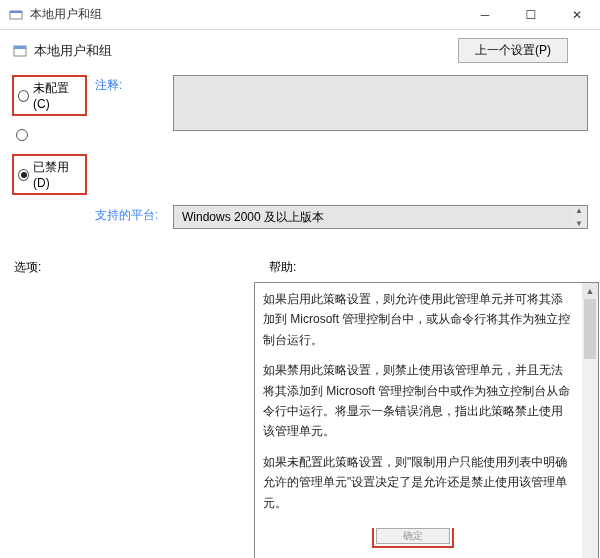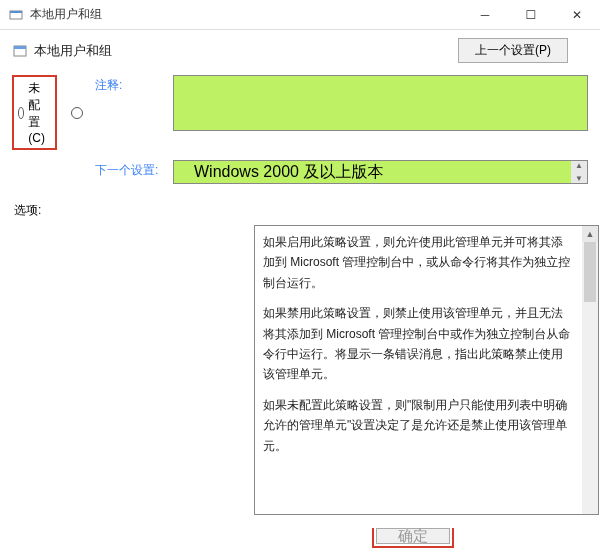--- a/index.html
+++ b/index.html
@@ -52,49 +52,49 @@
   font-size: 12px;
   min-width: 110px;
   text-align: center;
 }
 .form-grid {
   display: grid;
   grid-template-columns: 75px 70px 1fr;
   column-gap: 8px;
   row-gap: 10px;
 }
-.radio-col { display: flex; gap: 10px; padding-top: 0; }
+.radio-col { display: flex; flex-direction: column; gap: 10px; padding-top: 0; }
 .radio-item { display: flex; align-items: center; gap: 4px; padding: 3px 4px; }
 .radio-item.boxed { border: 2px solid #d23a2a; }
 .radio-circle {
   width: 12px; height: 12px; border: 1px solid #555; border-radius: 50%;
   display: inline-flex; align-items: center; justify-content: center;
 }
 .radio-circle.checked::after {
   content: ""; width: 6px; height: 6px; background: #222; border-radius: 50%;
 }
 .label-cell { text-align: left; padding-top: 2px; color: #3b82f6; }
 .textarea, .textline, .helpbox {
   border: 1px solid #888;
-  background: #bef264;
+  background: #e5e5e5;
   width: 100%;
   font-family: inherit;
-  font-size: 16px;
-  padding: 2px 20px;
+  font-size: 12px;
+  padding: 2px 8px;
   resize: none;
 }
 .textarea { height: 56px; }
 .textline-wrap { position: relative; }
 .textline { height: 24px; padding-right: 18px; }
 .textline-scroll {
   position: absolute; right: 1px; top: 1px; bottom: 1px; width: 16px;
   background: #e8e8e8; display: flex; flex-direction: column; justify-content: space-between;
   align-items: center; font-size: 8px; color: #666;
 }
-.row2 { display: flex; margin-top: 18px; gap: 15px; }
+.row2 { display: flex; margin-top: 30px; gap: 15px; }
 .row2 .opt-label { width: 242px; padding-left: 2px;}
 .row2 .help-label { flex: 1;}
 .helpbox-wrap {
   margin-top: 6px; margin-left: 242px;
   border: 1px solid #888;
   height: 290px;
   width: 345px;
   position: relative;
   overflow: hidden;
 }
@@ -120,21 +120,21 @@
   height: 30px;
   overflow: hidden;
   pointer-events: none;
 }
 .bottom-bar .partial-btn {
   position: absolute;
   right: 150px; top: 0;
   width: 74px; height: 16px;
   border: 1px solid #aaa;
   background: #f0f0f0;
-  font-size: 15px;
+  font-size: 10px;
   display: flex; align-items: center; justify-content: center;
   color: #999;
   pointer-events: auto;
 }
 .bottom-bar .red-box {
   position: absolute;
   right: 146px; top: -2px;
   width: 82px; height: 22px;
   border: 2px solid #d23a2a;
 }
@@ -173,37 +173,42 @@
 
   <div class="form-grid">
     <div class="radio-col">
       <label class="radio-item boxed">
         <span class="radio-circle"></span>
         <span>未配置(C)</span>
       </label>
       <label class="radio-item">
         <span class="radio-circle"></span>
       </label>
+      <label class="radio-item boxed">
+        <span class="radio-circle checked"></span>
+        <span>已禁用(D)</span>
+      </label>
     </div>
     <div class="label-cell">注释:</div>
     <textarea class="textarea" style=""></textarea>
 
     <div></div>
-    <div class="label-cell">下一个设置:</div>
+    <div class="label-cell">支持的平台:</div>
     <div class="textline-wrap">
       <input class="textline" readonly="" value="Windows 2000 及以上版本" style="">
       <div class="textline-scroll">
           <span>▲</span>
           <span>▼</span>
         </div>
     </div>
   </div>
 
   <div class="row2">
     <div class="opt-label">选项:</div>
+    <div class="help-label">帮助:</div>
   </div>
 
   <div class="helpbox-wrap">
     <div class="helpbox-content">
       <p>如果启用此策略设置，则允许使用此管理单元并可将其添加到 Microsoft 管理控制台中，或从命令行将其作为独立控制台运行。</p>
       <p>如果禁用此策略设置，则禁止使用该管理单元，并且无法将其添加到 Microsoft 管理控制台中或作为独立控制台从命令行中运行。将显示一条错误消息，指出此策略禁止使用该管理单元。</p>
       <p>如果未配置此策略设置，则"限制用户只能使用列表中明确允许的管理单元"设置决定了是允许还是禁止使用该管理单元。</p>
 
     </div>
     <div class="helpbox-scroll">

